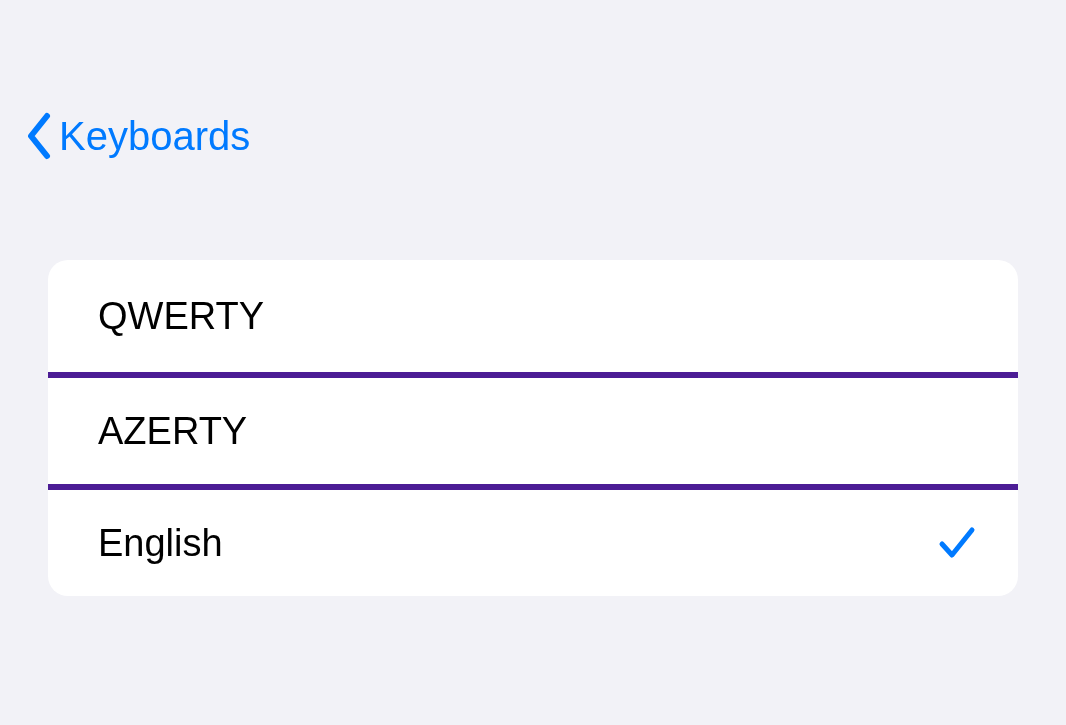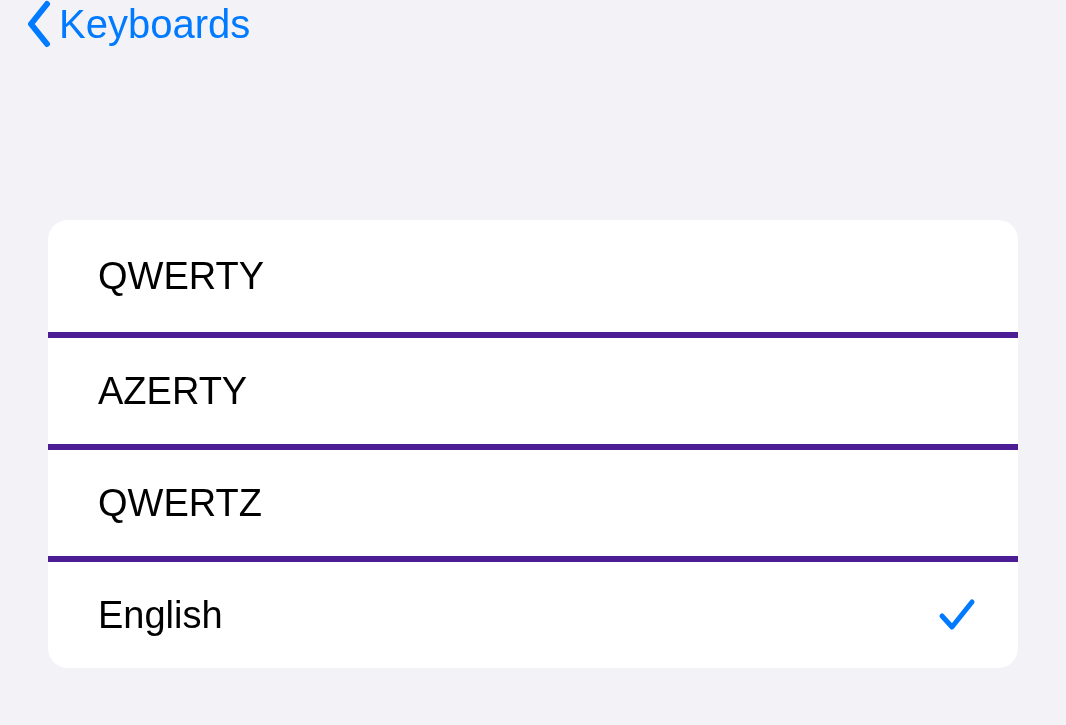--- a/index.html
+++ b/index.html
@@ -11,22 +11,23 @@
       width: 1066px;
       height: 725px;
       background: #f2f2f7;
       font-family: -apple-system, BlinkMacSystemFont, "Segoe UI", Helvetica, Arial, sans-serif;
       overflow: hidden;
     }
     .nav-bar {
       position: relative;
       height: 120px;
       display: flex;
-      align-items: flex-start;
+      align-items: flex-end;
       padding: 0 25px;
+      margin-top: 40px;
     }
     .back-button {
       display: flex;
       align-items: center;
       gap: 6px;
       color: #007aff;
       font-size: 40px;
       font-weight: 400;
       cursor: pointer;
     }
@@ -110,28 +111,20 @@
 
   <div class="list-row">
     <span class="row-label">AZERTY</span>
     <span class="checkmark hidden">
       <svg width="42" height="42" viewBox="0 0 42 42" fill="none">
         <path d="M6 22 L16 33 L36 8" stroke="#007aff" stroke-width="5" stroke-linecap="round" stroke-linejoin="round"></path>
       </svg>
     </span>
   </div>
 
-  <div class="list-row">
-    <span class="row-label">QWERTZ</span>
-    <span class="checkmark hidden">
-      <svg width="42" height="42" viewBox="0 0 42 42" fill="none">
-        <path d="M6 22 L16 33 L36 8" stroke="#007aff" stroke-width="5" stroke-linecap="round" stroke-linejoin="round"></path>
-      </svg>
-    </span>
-  </div>
 
   <div class="list-row">
     <span class="row-label">English</span>
     <span class="checkmark">
       <svg width="42" height="42" viewBox="0 0 42 42" fill="none">
         <path d="M6 22 L16 33 L36 8" stroke="#007aff" stroke-width="5" stroke-linecap="round" stroke-linejoin="round"></path>
       </svg>
     </span>
   </div>
 

